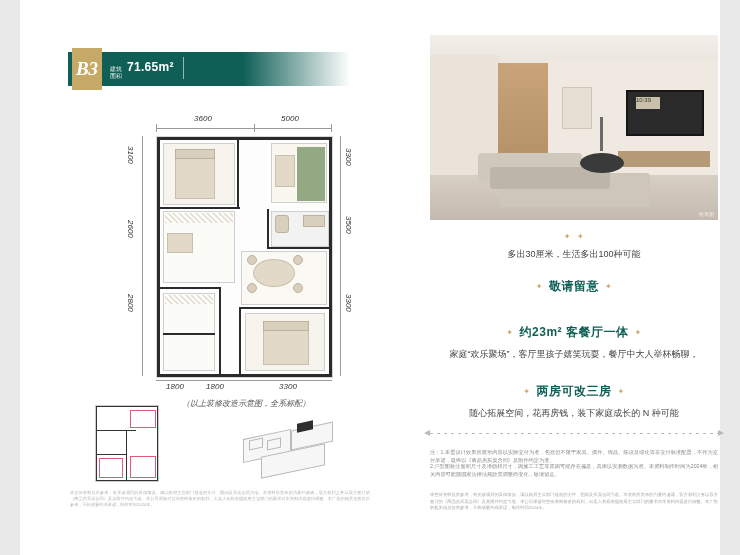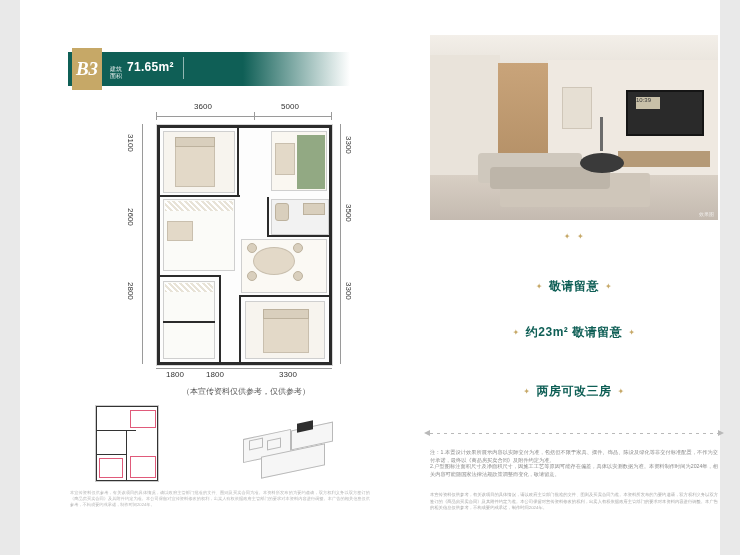--- a/index.html
+++ b/index.html
@@ -39,21 +39,21 @@
   .room-type{
     position:absolute;left:150px;top:61px;color:#ffffff;
     font-size:11px;letter-spacing:.5px;
   }
   .divider-v{
     position:absolute;left:143px;top:57px;width:1px;height:22px;
     background:rgba(255,255,255,.55);
   }
   
   .plan{
-    position:absolute;left:28px;top:96px;width:285px;height:290px;
+    position:absolute;left:28px;top:108px;width:285px;height:290px;font-style:italic;
   }
   .dim-seg{
     position:absolute;font-size:8px;color:#333;text-align:center;
   }
   .tick-line{position:absolute;background:#9a9a9a;}
   .plan-img{
     position:absolute;left:88px;top:28px;width:175px;height:240px;
     background:#fdfdfd;border:1px solid #d8d8d8;
   }
   
@@ -226,21 +226,21 @@
         <div class="rm" style="left:6px;top:156px;width:52px;height:78px;background:#fbfbf8;"></div>
         <div class="hatch" style="left:8px;top:158px;width:48px;height:9px;"></div>
         <div class="wall" style="left:6px;top:196px;width:52px;height:2px;"></div>
       </div>
 
       <div class="tick-line" style="left:88px;top:272px;width:176px;height:1px;"></div>
       <div class="dim-seg" style="left:88px;top:274px;width:38px;">1800</div>
       <div class="dim-seg" style="left:128px;top:274px;width:38px;">1800</div>
       <div class="dim-seg" style="left:176px;top:274px;width:88px;">3300</div>
 
-      <div class="note">（本宣传资料仅供参考，仅供参考）</div>
+      <div class="note">（以上装修改造示意图，全系标配）</div>
     </div>
 
     <div class="mini-plan">
       <div class="mini-wall" style="position:absolute;left:0;top:0;width:62px;height:1px;"></div>
       <div class="mini-wall" style="position:absolute;left:0;top:74px;width:62px;height:1px;"></div>
       <div class="mini-wall" style="position:absolute;left:0;top:0;width:1px;height:75px;"></div>
       <div class="mini-wall" style="position:absolute;left:61px;top:0;width:1px;height:75px;"></div>
       <div class="mini-wall" style="position:absolute;left:0;top:24px;width:40px;height:1px;"></div>
       <div class="mini-wall" style="position:absolute;left:0;top:48px;width:30px;height:1px;"></div>
       <div class="mini-wall" style="position:absolute;left:30px;top:24px;width:1px;height:51px;"></div>
@@ -281,44 +281,47 @@
         <div class="ph-table"></div>
         <div class="ph-watermark">效果图</div>
       </div>
     </div>
 
     <div class="feature" style="top:232px;">
       <div class="feat-head">
         <span class="diamond">✦</span>
         <span class="diamond">✦</span>
       </div>
+      <div class="feat-body">多出30厘米，生活多出100种可能</div>
     </div>
 
     <div class="feature" style="top:278px;">
       <div class="feat-head">
         <span class="diamond">✦</span>
         <span>敬请留意</span>
         <span class="diamond">✦</span>
       </div>
     </div>
 
     <div class="feature" style="top:324px;">
       <div class="feat-head">
         <span class="diamond">✦</span>
-        <span>约23m² 敬请留意</span>
-        <span class="diamond">✦</span>
-      </div>
+        <span>约23m² 客餐厅一体</span>
+        <span class="diamond">✦</span>
+      </div>
+      <div class="feat-body">家庭“欢乐聚场”，客厅里孩子嬉笑玩耍，餐厅中大人举杯畅聊，</div>
     </div>
 
     <div class="feature" style="top:383px;">
       <div class="feat-head">
         <span class="diamond">✦</span>
         <span>两房可改三房</span>
         <span class="diamond">✦</span>
       </div>
+      <div class="feat-body">随心拓展空间，花再房钱，装下家庭成长的 N 种可能</div>
     </div>
 
     <div class="divider-dots">
       <span class="dot-left"></span>
       <span class="dot-right"></span>
     </div>
 
     <div class="legal">注：1.本置设计效果所展示内容以实际交付为准，包括但不限于家具、摆件、饰品、陈设及绿化等非交付标准配置，不作为交付承诺，最终以《商品房买卖合同》及附件约定为准。</div>
     <div class="legal" style="top:462px;">2.户型图标注面积尺寸及净面积尺寸，因施工工艺等原因可能存在偏差，具体以实测数据为准。本资料制作时间为2024年，相关内容可能随国家法律法规政策调整而变化，敬请留意。</div>
     <div class="legal2">本宣传资料仅供参考，有关该项目的具体情况，请以政府主管部门批准的文件、图则及买卖合同为准。本资料所发布的为要约邀请，双方权利义务以双方签订的《商品房买卖合同》及其附件约定为准。本公司保留对宣传资料修改的权利，出卖人有权依据政府主管部门的要求对本资料内容进行调整。本广告的相关信息仅供参考，不构成要约或承诺，制作时间2024年。</div>

